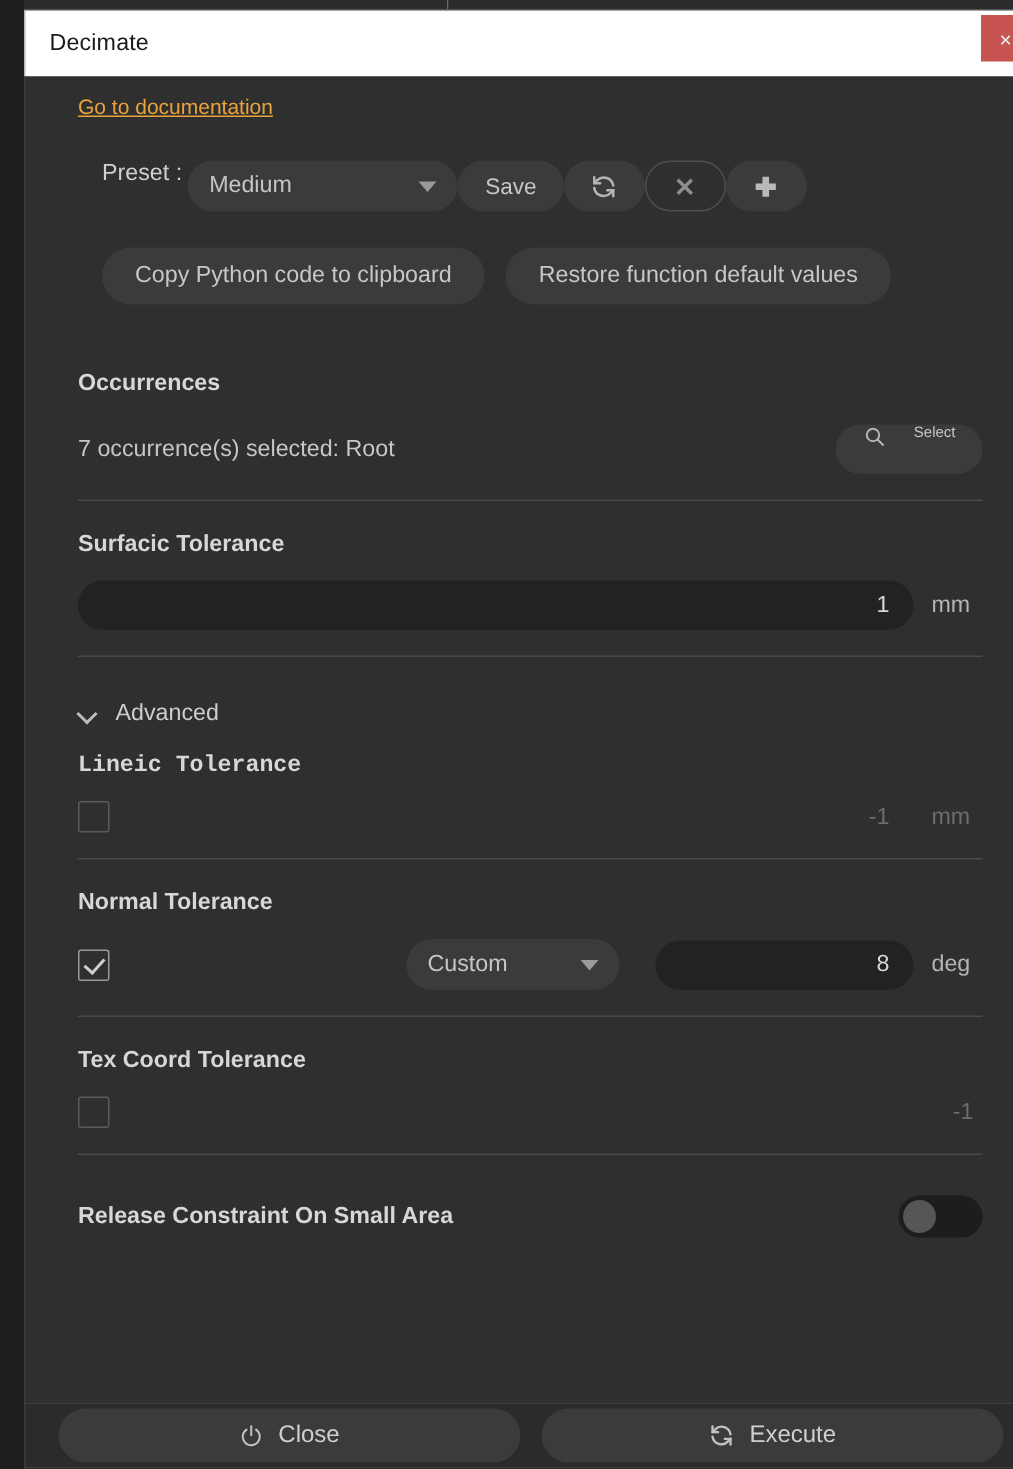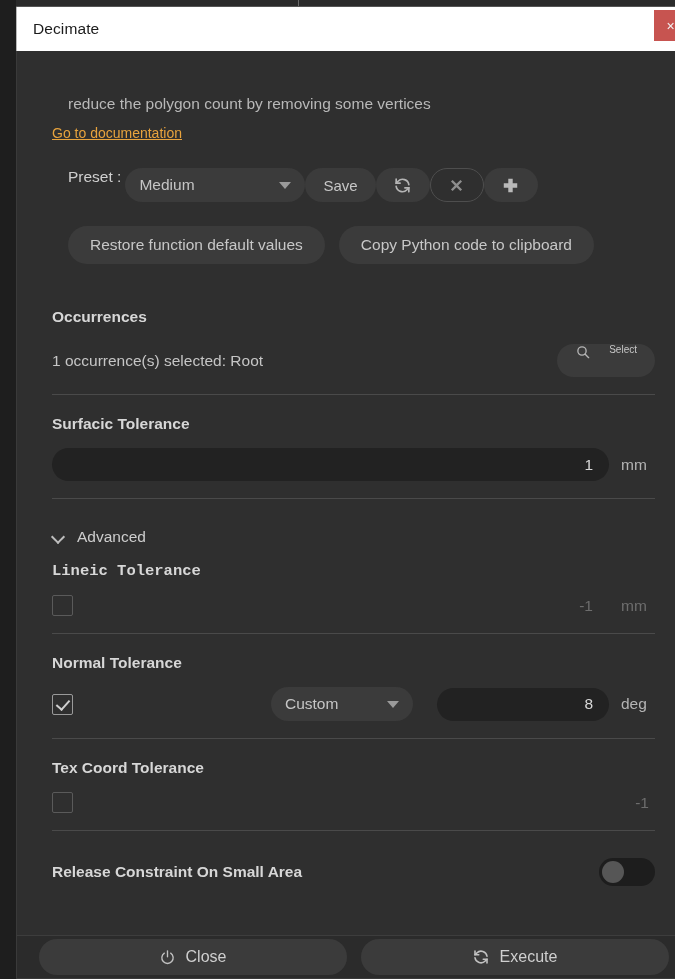--- a/index.html
+++ b/index.html
@@ -373,21 +373,20 @@
 
   <div class="titlebar">
     <div class="titlebar-title">Decimate</div>
     <div class="close-btn">
       <span>×</span>
     </div>
   </div>
 
   <div class="dialog-body">
 
-    <div class="desc">reduce the polygon count by removing some vertices</div>
     <div class="doclink">Go to documentation</div>
 
     
     <div class="preset-row">
       <span class="preset-label">Preset :</span>
 
       <div class="dropdown preset-dd">
         <span class="dd-value">Medium</span>
         <span class="caret"></span>
       </div>
@@ -420,31 +419,31 @@
           <svg width="19" height="19" viewBox="0 0 24 24">
             <path d="M9.2 3.5 h5.6 v5.7 h5.7 v5.6 h-5.7 v5.7 h-5.6 v-5.7 h-5.7 v-5.6 h5.7 z" fill="#b9b9b9"></path>
           </svg>
         </span>
       </div>
     </div>
 
     
     <div class="row-actions">
       <div class="btn-wide">
+        <span>Copy Python code to clipboard</span>
+      </div>
+      <div class="btn-wide">
         <span>Restore function default values</span>
-      </div>
-      <div class="btn-wide">
-        <span>Copy Python code to clipboard</span>
       </div>
     </div>
 
     
     <div class="section-title">Occurrences</div>
     <div class="occ-row">
-      <span class="occ-text">1 occurrence(s) selected: Root</span>
+      <span class="occ-text">7 occurrence(s) selected: Root</span>
       <div class="select-btn">
         <span>
           <svg width="16" height="16" viewBox="0 0 24 24" fill="none" stroke="#b5b5b5" stroke-width="2" stroke-linecap="round">
             <circle cx="10.5" cy="10.5" r="6.2"></circle>
             <line x1="15.3" y1="15.3" x2="20.5" y2="20.5"></line>
           </svg>
         </span>
         <span>Select</span>
       </div>
     </div>

